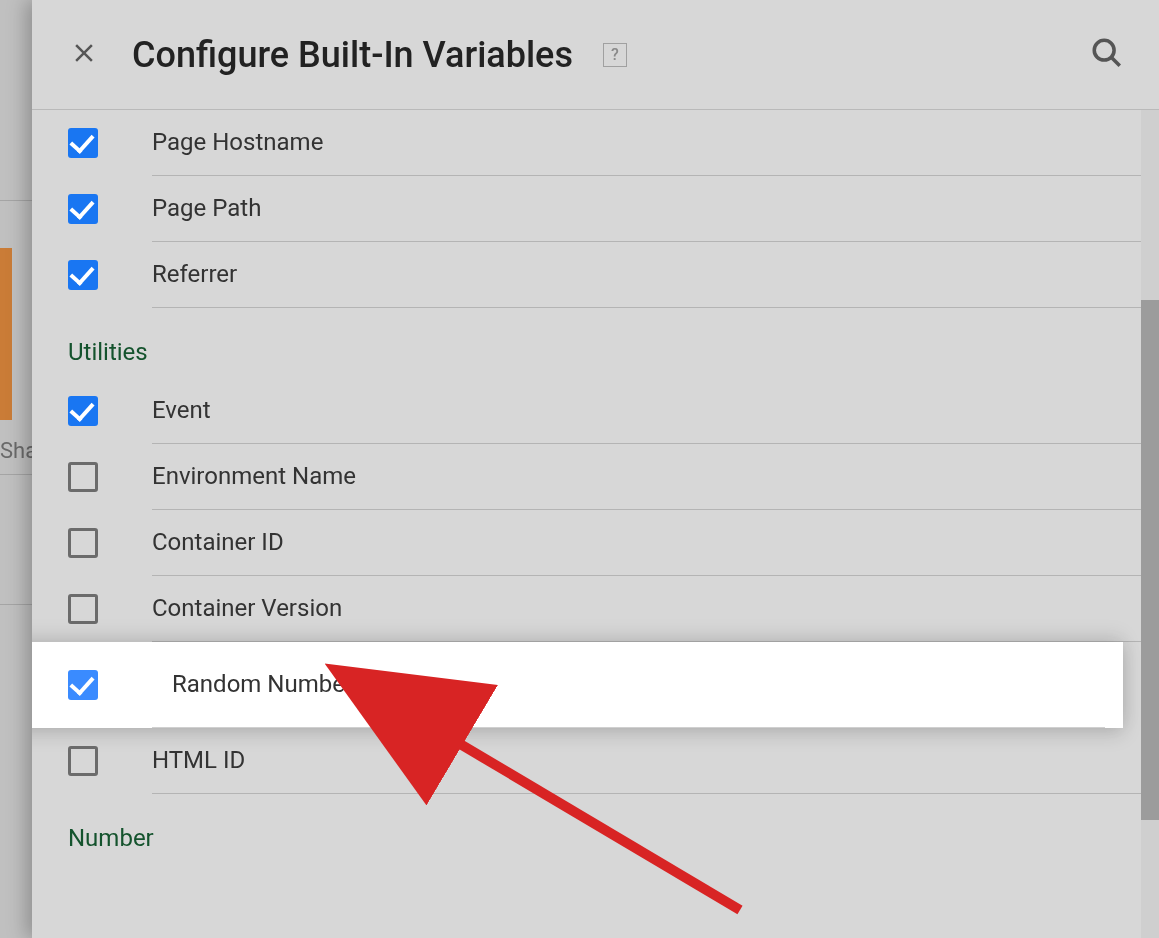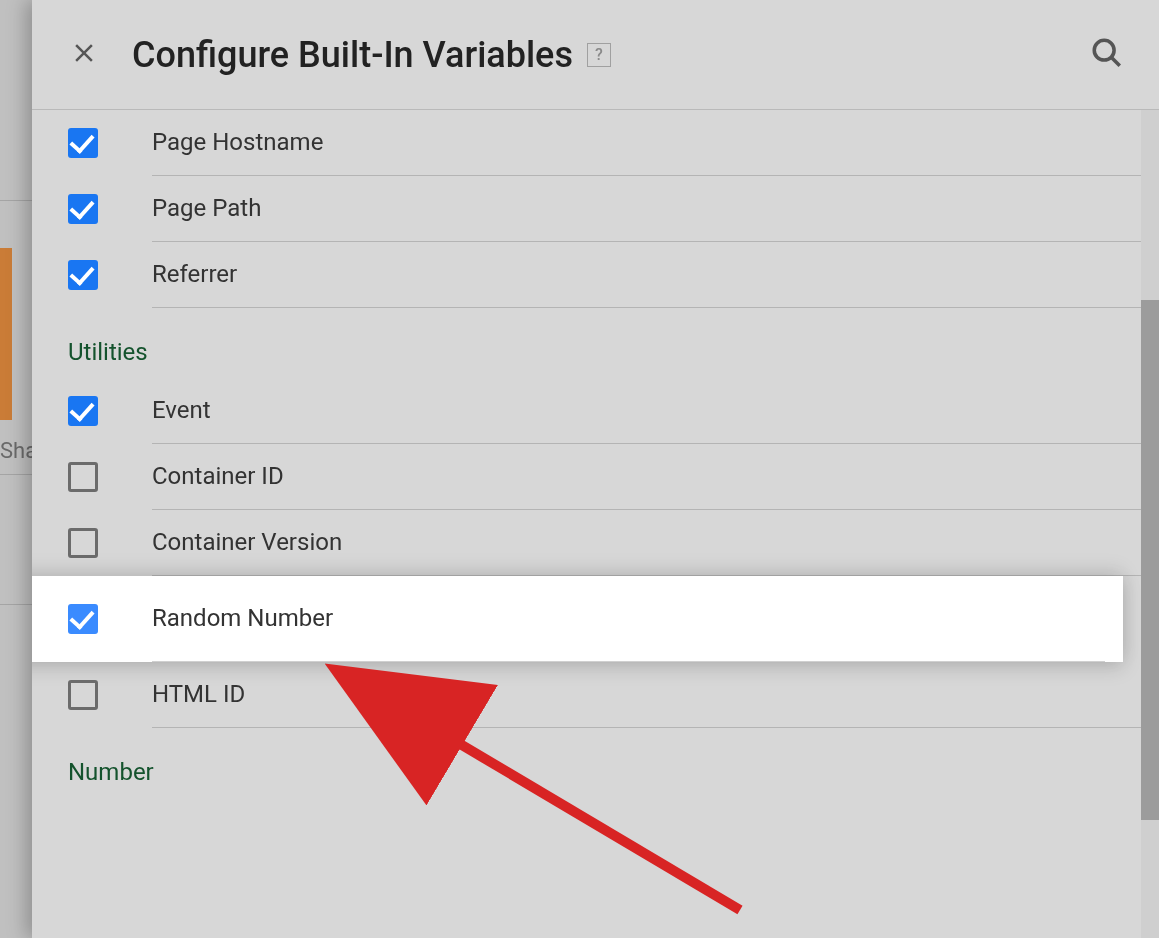--- a/index.html
+++ b/index.html
@@ -56,21 +56,21 @@
     cursor: pointer;
     margin-right: 28px;
   }
   .close-btn svg { width: 30px; height: 30px; fill: #555; }
   .panel-title {
     font-size: 36px;
     font-weight: 500;
     color: #222;
     display: flex;
     align-items: center;
-    gap: 14px;
+    gap: 30px;
   }
   .help-badge {
     width: 24px; height: 24px;
     border: 1px solid #a0a0a0;
     display:flex; align-items:center; justify-content:center;
     font-size: 16px;
     color: #8a8a8a;
   }
   .search-btn {
     margin-left: auto;
@@ -135,21 +135,21 @@
     font-weight: 400;
   }
   .hl-wrap {
     position: relative;
     background: #ffffff;
     margin-left: -22px;
     padding-left: 22px;
     margin-right: 36px;
     box-shadow: 0 6px 18px rgba(0,0,0,0.15), 0 -6px 18px rgba(0,0,0,0.10);
   }
-  .hl-wrap .row { padding-top: 28px; padding-bottom: 28px;}
+  .hl-wrap .row { padding-top: 28px; padding-bottom: 28px; gap: 20px;}
   .hl-wrap .row-line { background:#d0d0d0; }
   .arrow-overlay {
     position: absolute;
     left: 0; top: 0;
     pointer-events: none;
   }
   .scrollbar-track {
     position:absolute;
     right:0; top:110px;
     width:18px; height: 828px;
@@ -213,20 +213,25 @@
       <div class="chk checked"></div>
       <div class="row-label">Referrer</div>
       <div class="row-line"></div>
     </div>
 
     <div class="section-title">Utilities</div>
 
     <div class="row">
       <div class="chk checked"></div>
       <div class="row-label">Event</div>
+      <div class="row-line"></div>
+    </div>
+    <div class="row">
+      <div class="chk unchecked"></div>
+      <div class="row-label">Environment Name</div>
       <div class="row-line"></div>
     </div>
     <div class="row">
       <div class="chk unchecked"></div>
       <div class="row-label">Container ID</div>
       <div class="row-line"></div>
     </div>
     <div class="row">
       <div class="chk unchecked"></div>
       <div class="row-label">Container Version</div>

